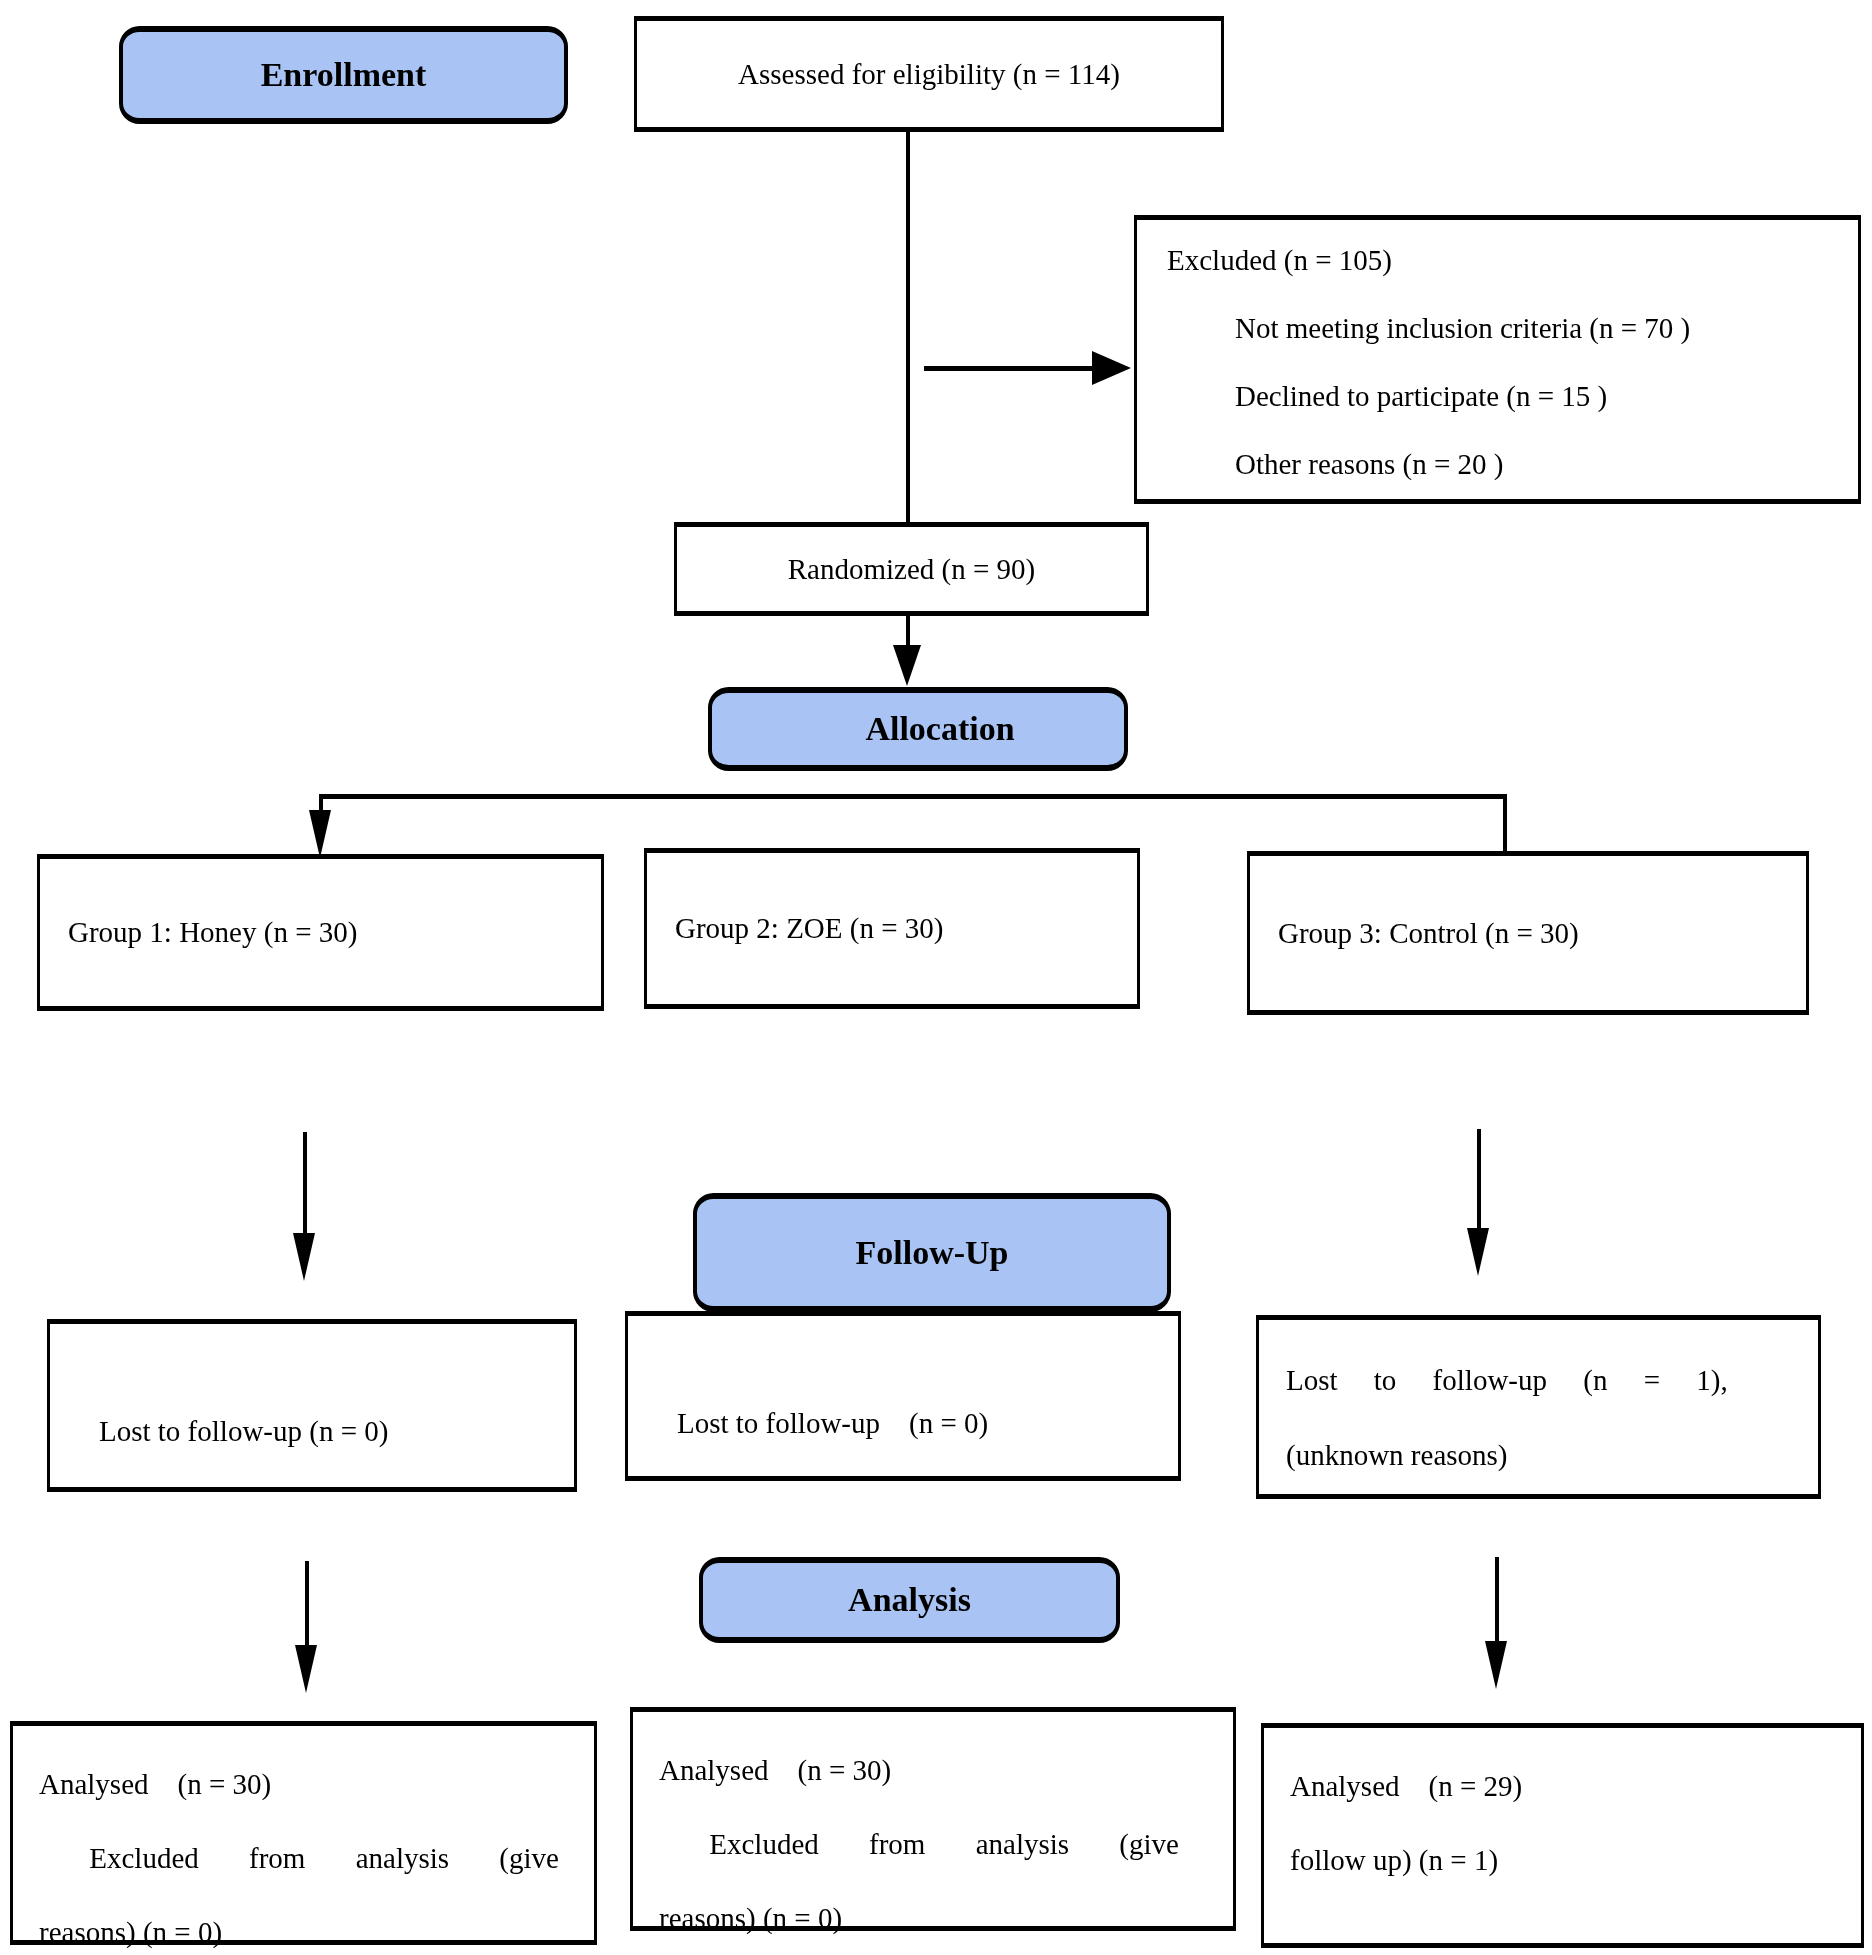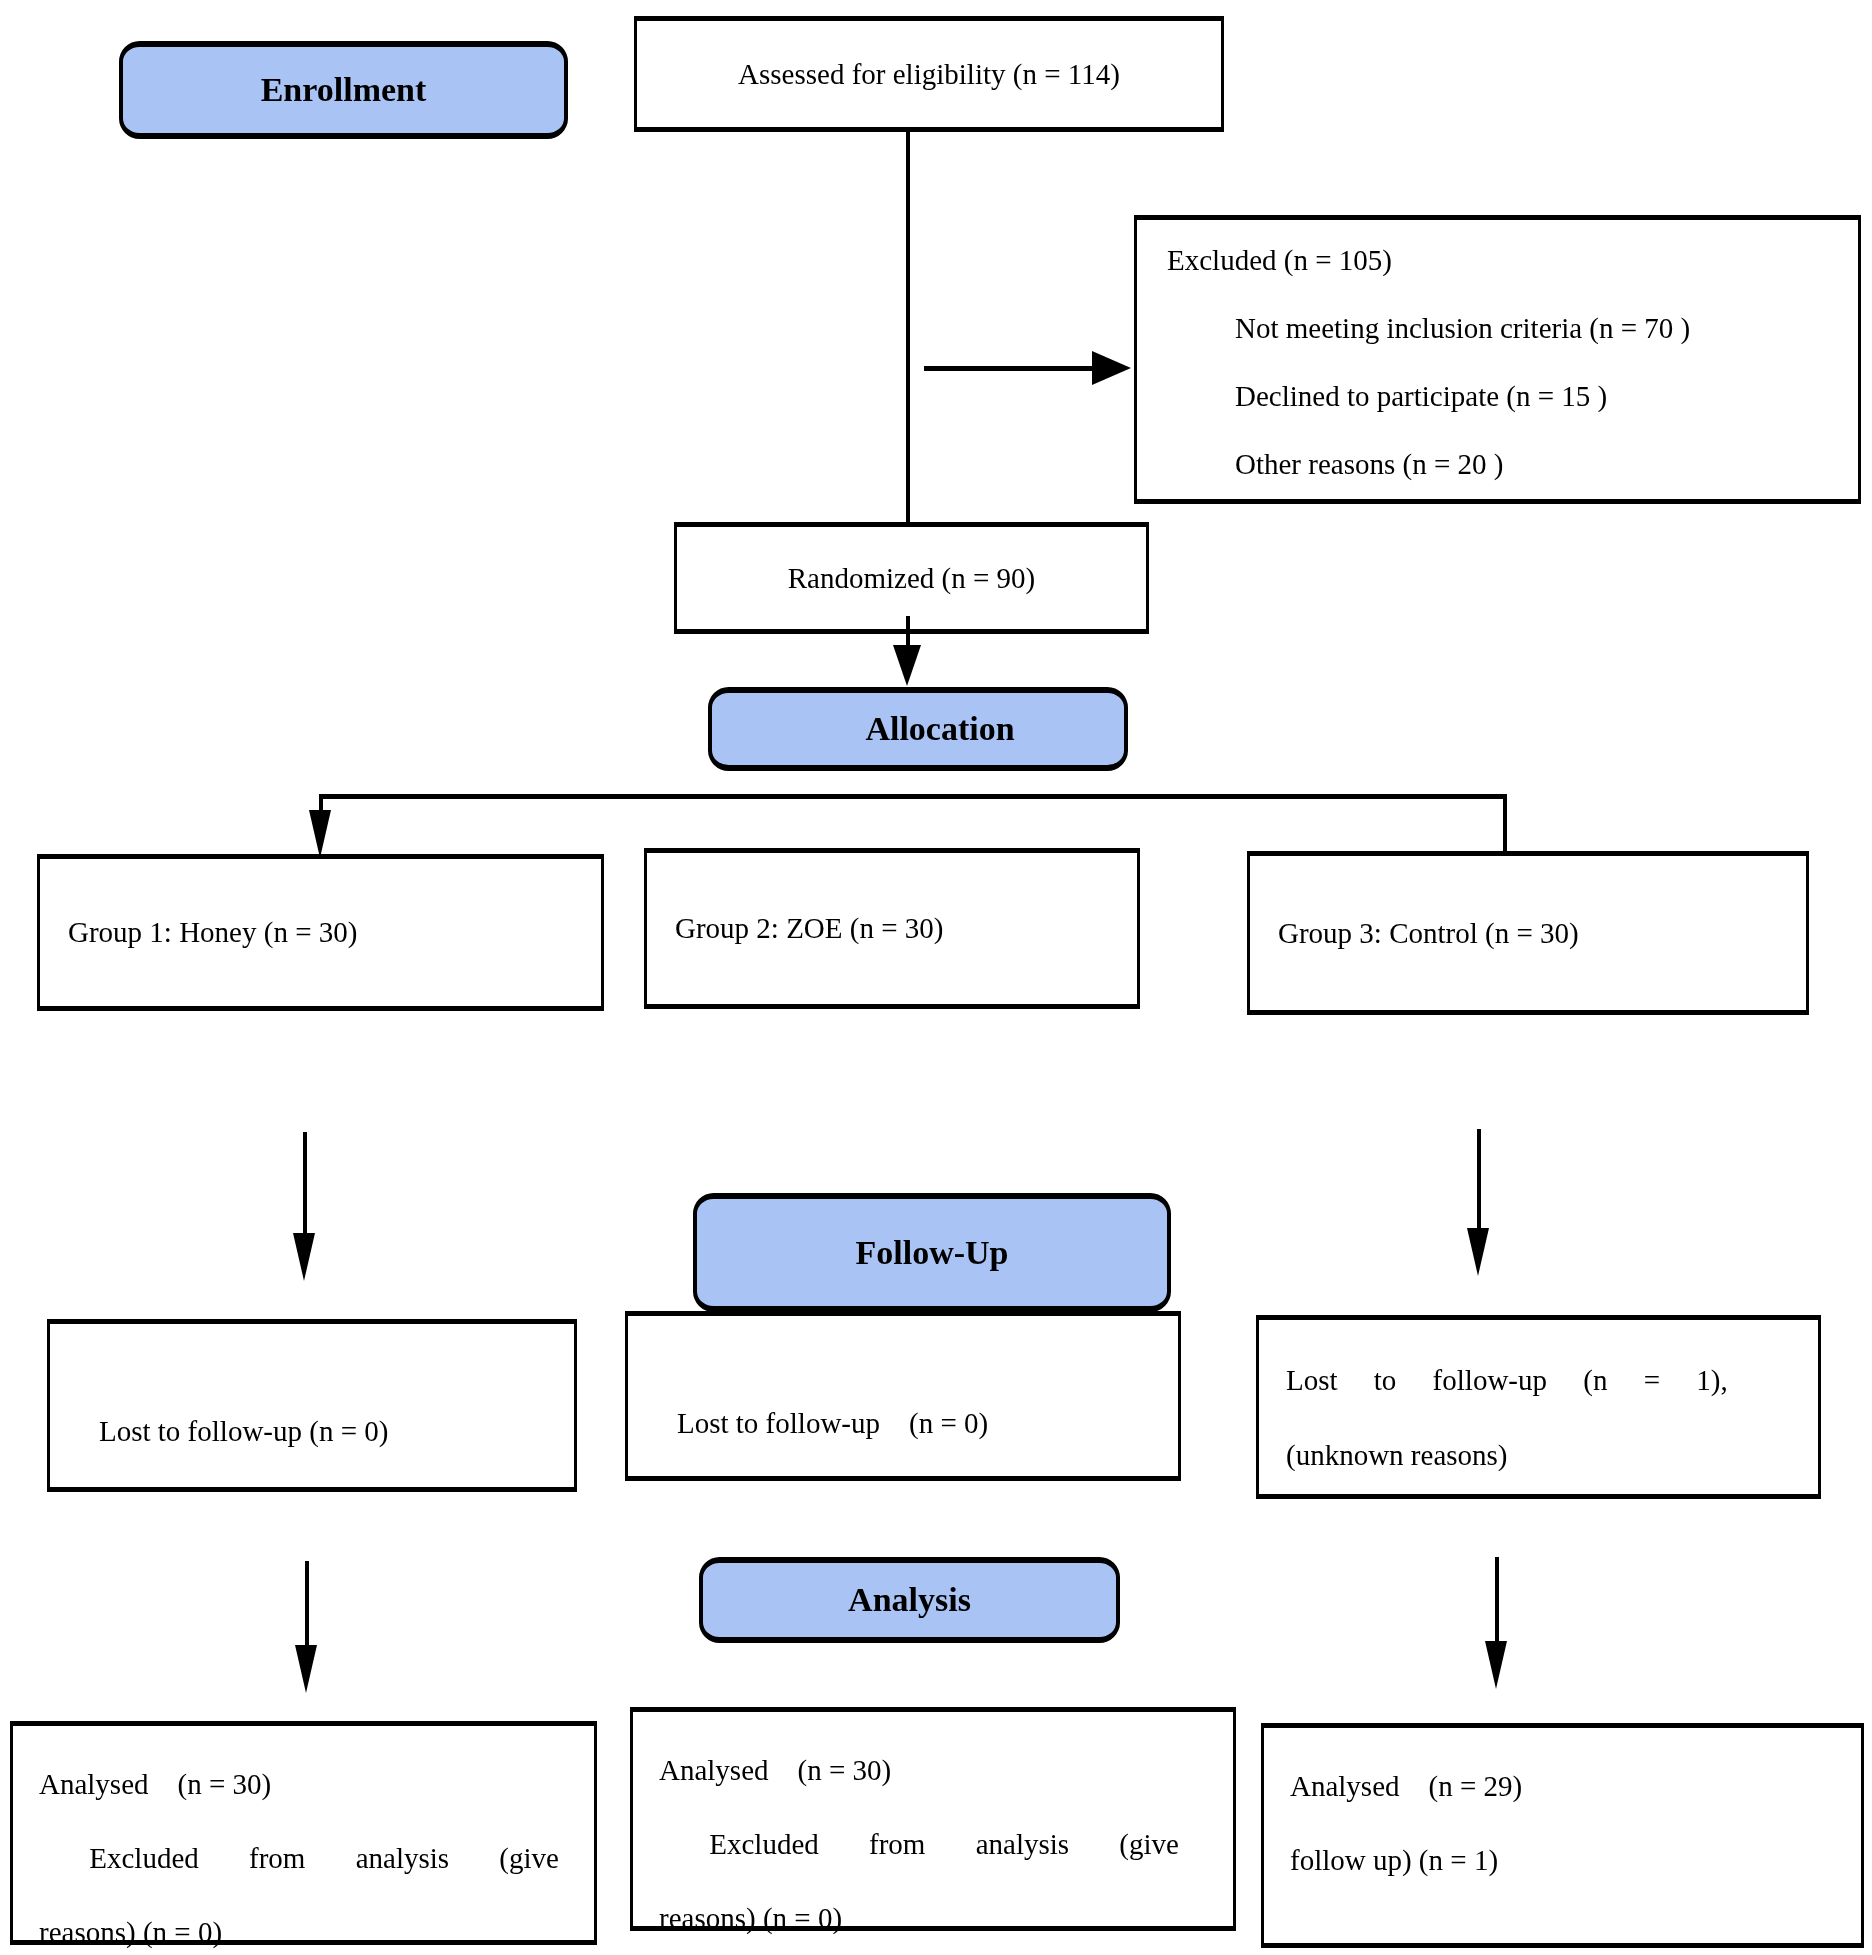--- a/index.html
+++ b/index.html
@@ -74,41 +74,41 @@
   .an-line{line-height:74px;white-space:pre-wrap;}
   .ws-55{word-spacing:25px;}
   .ws-65{word-spacing:29px;}
   .ws-95{word-spacing:43px;}
 </style>
 </head>
 <body>
 
 <div class="canvas">
 
-  <div class="stage" style="left:119px;top:41px;width:449px;height:98px;">
+  <div class="stage" style="left:119px;top:26px;width:449px;height:98px;">
     <span>Enrollment</span>
   </div>
 
   <div class="box center" style="left:634px;top:16px;width:590px;height:116px;">
     <span>Assessed for eligibility (n = 114)</span>
   </div>
 
   <div class="vline" style="left:906px;top:132px;height:391px;"></div>
 
   <div class="hline" style="left:924px;top:366px;width:171px;"></div>
   <div class="head-right" style="left:1092px;top:351px;"></div>
 
   <div class="box excluded-pad" style="left:1134px;top:215px;width:727px;height:289px;">
     <div class="exc-line">Excluded (n = 105)</div>
     <div class="exc-line exc-item">Not meeting inclusion criteria (n = 70 )</div>
     <div class="exc-line exc-item">Declined to participate (n = 15 )</div>
     <div class="exc-line exc-item">Other reasons (n = 20 )</div>
   </div>
 
-  <div class="box center" style="left:674px;top:522px;width:475px;height:112px;">
+  <div class="box center" style="left:674px;top:522px;width:475px;height:94px;">
     <span>Randomized (n = 90)</span>
   </div>
 
   <div class="vline" style="left:906px;top:616px;height:32px;"></div>
   <div class="head-down" style="left:893px;top:645px;"></div>
 
   <div class="stage" style="left:708px;top:687px;width:420px;height:84px;padding-left:44px;">
     <span>Allocation</span>
   </div>
 

